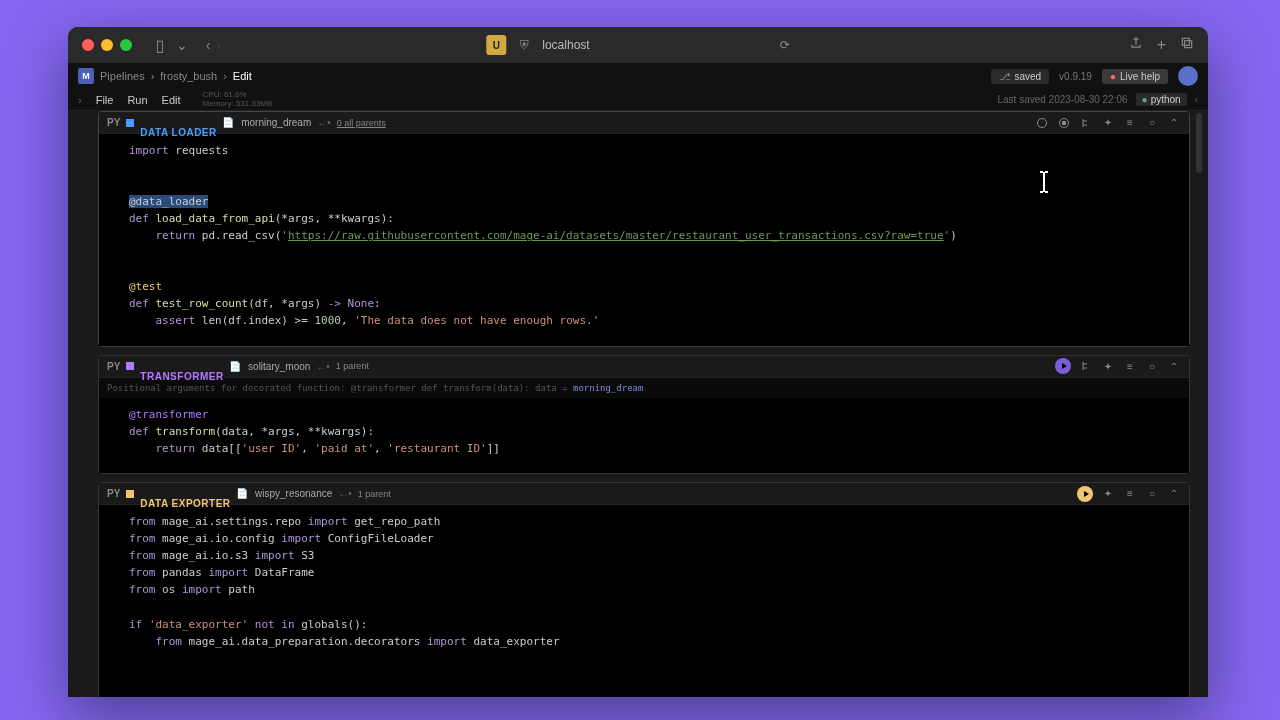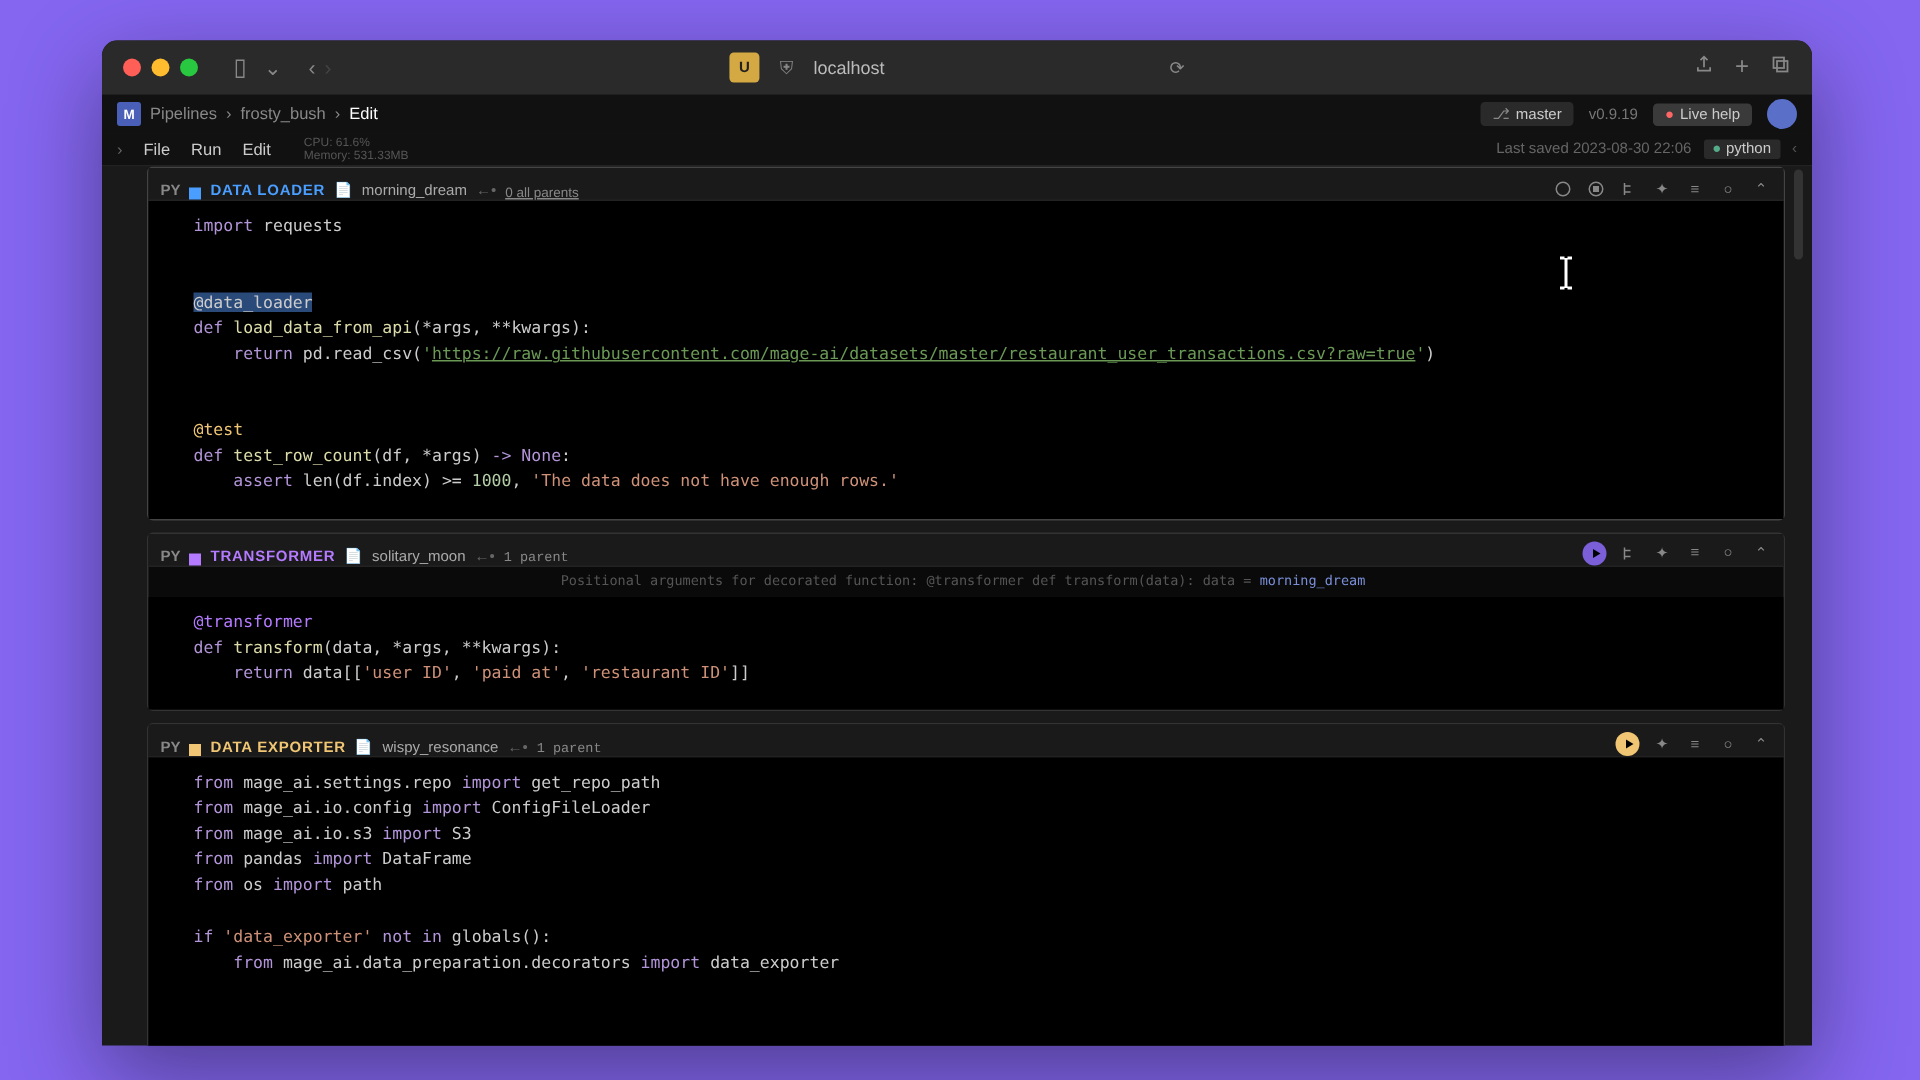--- a/index.html
+++ b/index.html
@@ -30,40 +30,40 @@
 .menubar { height:22px; background:#111; display:flex; align-items:center; padding:0 10px 0 24px; font-size:11px; color:#ccc; gap:14px; border-bottom:1px solid #222; }
 .menuinfo { font-size:8px; color:#555; margin-left:8px; line-height:1.1; }
 .menuright { margin-left:auto; display:flex; align-items:center; gap:8px; color:#666; font-size:10px; }
 .langpill { background:#2a2a2a; padding:1px 6px; border-radius:2px; font-size:10px; color:#ccc; display:inline-flex; align-items:center; gap:3px; }
 
 .content { height:calc(100% - 84px); overflow:hidden; padding:0 18px 0 30px; position:relative; }
 .scrollind { position:absolute; right:6px; top:2px; width:6px; height:60px; background:#333; border-radius:3px; }
 
 .block { border:1px solid #333; border-radius:4px; margin-bottom:8px; background:#0a0a0a; }
 .block.active { border-color:#444; }
-.blockhdr { height:22px; background:#1a1a1a; display:flex; align-items:flex-end; padding:0 8px; font-size:10px; gap:6px; border-bottom:1px solid #222; }
+.blockhdr { height:22px; background:#1a1a1a; display:flex; align-items:center; padding:0 8px; font-size:10px; gap:6px; border-bottom:1px solid #222; }
 .lang { color:#888; font-weight:bold; }
 .sq { width:8px; height:8px; display:inline-block; }
 .sq.blue { background:#4a9eff } .sq.purple { background:#b47aff } .sq.yellow { background:#f0c674 }
 .blocktype { font-weight:bold; letter-spacing:.5px;margin-top:20px; }
 .blocktype.blue { color:#4a9eff } .blocktype.purple { color:#b47aff } .blocktype.yellow { color:#f0c674 }
 .blockname { color:#aaa; }
 .fileicon { color:#888; }
 .arrows { color:#666; }
 .parentlink { color:#888; text-decoration:underline; font-size:9px; }
-.parentcount { color:#888; font-size:9px;font-family:Liberation Mono, monospace; }
+.parentcount { color:#888; font-size:9px; }
 .blockhdr-right { margin-left:auto; display:flex; gap:8px; align-items:center; }
 .hicon { width:14px; height:14px; color:#888; display:inline-flex; align-items:center; justify-content:center; }
 .hicon svg { width:12px; height:12px; }
 .playbtn { width:16px; height:16px; border-radius:50%; display:inline-flex; align-items:center; justify-content:center; }
 .playbtn.purple { background:#7a5fd8 } .playbtn.yellow { background:#f0c674 }
 .playbtn::before { content:""; border-left:5px solid #000; border-top:3px solid transparent; border-bottom:3px solid transparent; margin-left:2px; }
 
 .code { font-family:Menlo,Monaco,monospace; font-size:11px; line-height:1.55; padding:8px 12px 16px 30px; color:#ccc; background:#000; white-space:pre; }
-.meta { font-family:Menlo,Monaco,monospace; font-size:9px; color:#555; padding:4px 12px 4px 8px; line-height:1.4;text-align:center; }
+.meta { font-family:Menlo,Monaco,monospace; font-size:9px; color:#555; padding:4px 12px 4px 8px; line-height:1.4; }
 .kw { color:#b294d8 } .str { color:#6a9955 } .strlit { color:#ce9178 } .decor { color:#f0c674 } .decor2 { color:#b47aff }
 .hl { background:#2a4a7a; } .num { color:#b5cea8 } .fn { color:#dcdcaa }
 
 .cursor { position:absolute; width:20px; height:24px; pointer-events:none; }
 </style>
 </head>
 <body>
 
 <div class="window">
   <div class="titlebar">
@@ -101,21 +101,21 @@
   <div class="topbar">
     <span class="logo">M</span>
     <span class="crumb">Pipelines</span>
     <span class="crumb">›</span>
     <span class="crumb">frosty_bush</span>
     <span class="crumb">›</span>
     <span class="crumb last">Edit</span>
     <div class="topbar-right">
       <span class="pill">
           <span style="color:#888">⎇</span>
-          <span>master</span>
+          <span>saved</span>
         </span>
       <span style="color:#777;font-size:10px">v0.9.19</span>
       <span class="pill help">
           <span style="color:#f66">●</span>
           <span>Live help</span>
         </span>
       <span class="avatar"></span>
     </div>
   </div>
 

